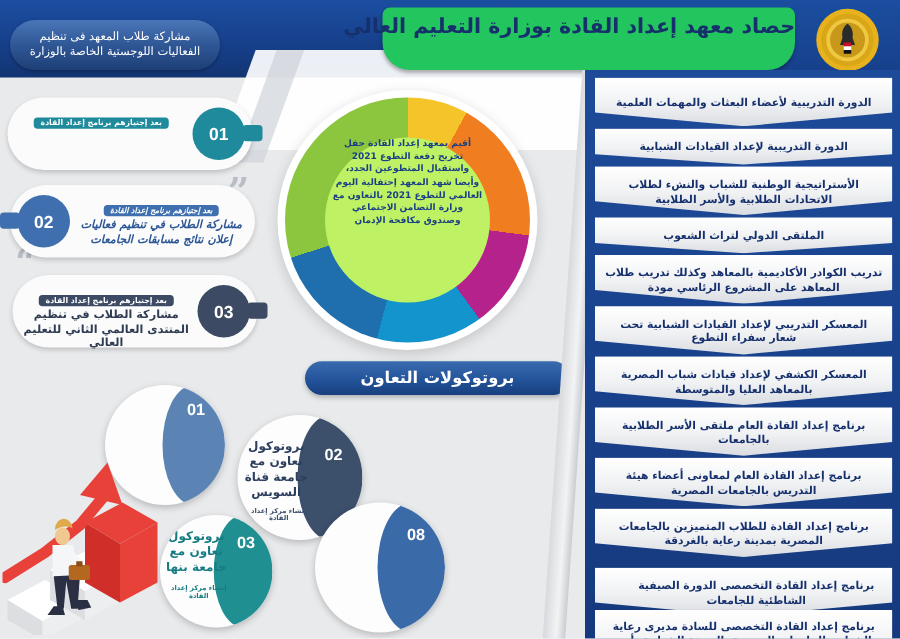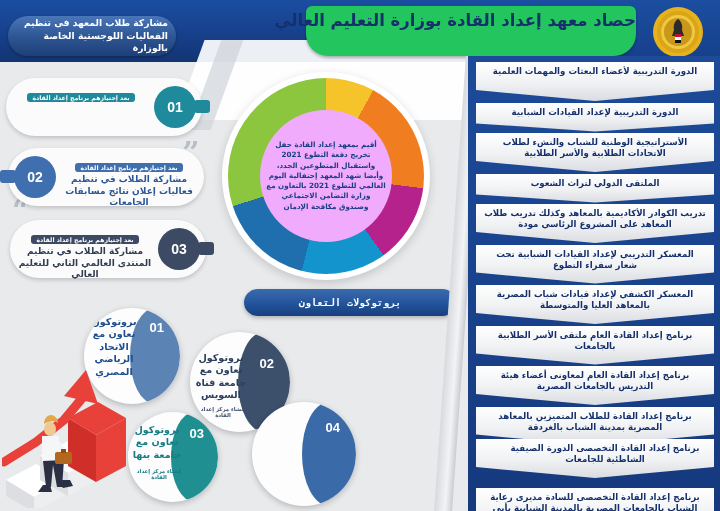--- a/index.html
+++ b/index.html
@@ -52,22 +52,22 @@
   
   .left-header {
     position:absolute; top:16px; left:8px; width:168px; height:40px;
     background: linear-gradient(180deg,#4a76b8 0%,#2f5795 50%,#1d3f77 100%);
     border-radius:20px;
     box-shadow: 0 1px 3px rgba(0,0,0,.3);
     display:flex; align-items:center; justify-content:center;
     padding: 0 8px;
   }
   .left-header span {
-    color:#fff; font-size:9.2px; font-weight:bold; line-height:1.35;
-    text-align:right;
+    color:#fff; font-size:9.2px; font-weight:normal; line-height:1.35;
+    text-align:center;
   }
 
   .lrow {
     position:absolute; left:6px; width:196px; height:58px;
     background:#fbfbfc; border-radius:29px;
     box-shadow: 0 2px 4px rgba(0,0,0,.18);
   }
   .lrow.r1 { top:78px; }
   .lrow.r2 { top:148px; left:8px; }
   .lrow.r3 { top:220px; left:10px; }
@@ -102,21 +102,21 @@
   .lrow.r1 .sub { background:#1f8a9c; }
   .lrow.r2 .sub { background:#3f6fae; }
   .lrow.r3 .sub { background:#3c4a63; }
   .lrow .main {
     font-size:9px; font-weight:bold; line-height:1.3; text-align:center;
   }
   .lrow.r1 .main { color:#17707f; }
   .lrow.r2 .main { color:#2d5795; }
   .lrow.r3 .main { color:#2f3c52; }
   .lrow.r1 .txtwrap, .lrow.r3 .txtwrap { text-align:center; }
-  .lrow.r2 .txtwrap { text-align:center; }
+  .lrow.r2 .txtwrap { text-align:center;font-style:italic; }
 
   
   .quote-mark {
     position:absolute; color:#b9bec6; font-size:30px; font-weight:bold;
     font-family:"DejaVu Serif", serif; line-height:1;
   }
   .qm1 { top:122px; left:182px; transform: rotate(180deg); }
   .qm2 { top:196px; left:12px; }
 
   
@@ -124,37 +124,37 @@
     position:absolute; top:72px; left:222px; width:208px; height:208px;
     border-radius:50%; background:#fff;
     box-shadow: 0 3px 10px rgba(0,0,0,.16);
   }
   .donut {
     position:absolute; top:78px; left:228px; width:196px; height:196px;
     border-radius:50%;
   }
   .donut-hole {
     position:absolute; top:110px; left:260px; width:132px; height:132px;
-    border-radius:50%; background:#f0abfc;
-    display:flex; align-items:center; justify-content:center;
+    border-radius:50%; background:#bef264;
+    display:flex; align-items:flex-start; justify-content:center;
   }
   .donut-hole p {
     font-size:7.2px; line-height:1.42; color:#1b3f84; font-weight:bold;
     text-align:center; padding:0 6px;
   }
 
   
   .proto-header {
     position:absolute; top:289px; left:244px; width:212px; height:27px;
     background: linear-gradient(180deg,#3a6bae 0%,#23539a 55%,#183f7e 100%);
     border-radius:14px;
     box-shadow:0 2px 4px rgba(0,0,0,.25);
     display:flex; align-items:center; justify-content:center;
   }
-  .proto-header span { color:#fff; font-size:10px; font-weight:bold;font-family:Liberation Mono, monospace; }
+  .proto-header span { color:#fff; font-size:13px; font-weight:bold; }
 
   .bubble {
     position:absolute; border-radius:50%;
     background:#fdfdfe;
     box-shadow:0 2px 6px rgba(0,0,0,.22);
     overflow:hidden;
   }
   .bubble .blob {
     position:absolute; top:0; bottom:0; width:52%;
     border-radius:50% 46% 44% 50% / 50% 50% 50% 50%;
@@ -206,21 +206,21 @@
   .right-panel-edge {
     position:absolute; top:56px; right:252px; width:18px; height:455px;
     background: linear-gradient(90deg,#d7dade 0%,#f2f3f4 60%,#c9ccd1 100%);
     transform: skewX(-4deg);
   }
   .chev {
     position:absolute; right:6px; width:238px;
     background: linear-gradient(180deg,#ffffff 0%,#f0f1f3 55%,#d9dce1 100%);
     box-shadow: 0 1px 2px rgba(0,0,0,.35);
     clip-path: polygon(0% 0%, 100% 0%, 100% 72%, 50% 100%, 0% 72%);
-    display:flex; align-items:flex-start; justify-content:center;
+    display:flex; align-items:center; justify-content:center;
   }
   .chev span {
     display:block; color:#15306d; font-weight:bold;
     font-size:8.6px; line-height:1.32; text-align:center;
     padding:4px 8px 0 8px;
   }
 </style>
 </head>
 <body>
 
@@ -286,40 +286,39 @@
     <p>أقيم بمعهد إعداد القادة حفل تخريج دفعة التطوع 2021 واستقبال المتطوعين الجدد، وأيضا شهد المعهد إحتفالية اليوم العالمي للتطوع 2021 بالتعاون مع وزارة التضامن الاجتماعي وصندوق مكافحة الإدمان</p>
   </div>
 
   <div class="proto-header">
     <span>بروتوكولات التعاون</span>
   </div>
 
   <div class="bubble" id="b1">
     <div class="blob" style="background: rgb(91, 132, 181);"></div>
     <div class="bnum">01</div>
-    <div class="btxt">بروتوكول تعاون مع الاتحاد الرياضي المصري</div>
   </div>
 
   <div class="bubble" id="b2">
     <div class="blob" style="background: rgb(60, 79, 107);"></div>
     <div class="bnum">02</div>
     <div class="btxt">بروتوكول تعاون مع جامعة قناة السويس</div>
     <div class="bsub">إنشاء مركز إعداد القادة</div>
   </div>
 
   <div class="bubble" id="b3">
     <div class="blob" style="background: rgb(31, 143, 145);"></div>
     <div class="bnum">03</div>
     <div class="btxt">بروتوكول تعاون مع جامعة بنها</div>
     <div class="bsub">إنشاء مركز إعداد القادة</div>
   </div>
 
   <div class="bubble" id="b4">
     <div class="blob" style="background: rgb(59, 106, 168);"></div>
-    <div class="bnum">04</div>
+    <div class="bnum">08</div>
   </div>
 
   <svg class="illus" viewBox="0 0 126 178">
     <polygon points="4,150 34,134 62,150 32,167" fill="#ffffff"></polygon>
     <polygon points="4,150 4,166 32,182 32,167" fill="#dcdee1"></polygon>
     <polygon points="32,167 62,150 62,166 32,182" fill="#eceef0"></polygon>
     <polygon points="38,126 68,110 96,126 66,143" fill="#ffffff"></polygon>
     <polygon points="38,126 38,150 66,166 66,143" fill="#dcdee1"></polygon>
     <polygon points="66,143 96,126 96,150 66,166" fill="#eceef0"></polygon>
     <polygon points="66,88 96,72 124,88 94,105" fill="#e8413a"></polygon>
@@ -362,23 +361,23 @@
         <div class="chev" style="top: 229px; height: 39px;">
           <span>المعسكر الكشفي لإعداد قيادات شباب المصرية بالمعاهد العليا والمتوسطة</span>
         </div>
         <div class="chev" style="top: 269.5px; height: 39px;">
           <span>برنامج إعداد القادة العام ملتقى الأسر الطلابية بالجامعات</span>
         </div>
         <div class="chev" style="top: 310px; height: 39px;">
           <span>برنامج إعداد القادة العام لمعاونى أعضاء هيئة التدريس بالجامعات المصرية</span>
         </div>
         <div class="chev" style="top: 350.5px; height: 39px;">
-          <span>برنامج إعداد القادة للطلاب المتميزين بالمعاهد المصرية بمدينة الشباب بالغردقة</span>
-        </div>
-        <div class="chev" style="top: 383px; height: 39px; padding-left: 20px;">
+          <span>برنامج إعداد القادة للطلاب المتميزين بالجامعات المصرية بمدينة رعاية بالغردقة</span>
+        </div>
+        <div class="chev" style="top: 398px; height: 39px; padding-left: 20px;">
           <span>برنامج إعداد القادة التخصصى الدورة الصيفية الشاطئية للجامعات</span>
         </div>
         <div class="chev" style="top: 431.5px; height: 49px;">
           <span>برنامج إعداد القادة التخصصى للسادة مديرى رعاية الشباب بالجامعات المصرية بالمدينة الشبابية بأبى قير بالإسكندرية</span>
         </div>
       </div>
   </div>
 
 </div>
 

